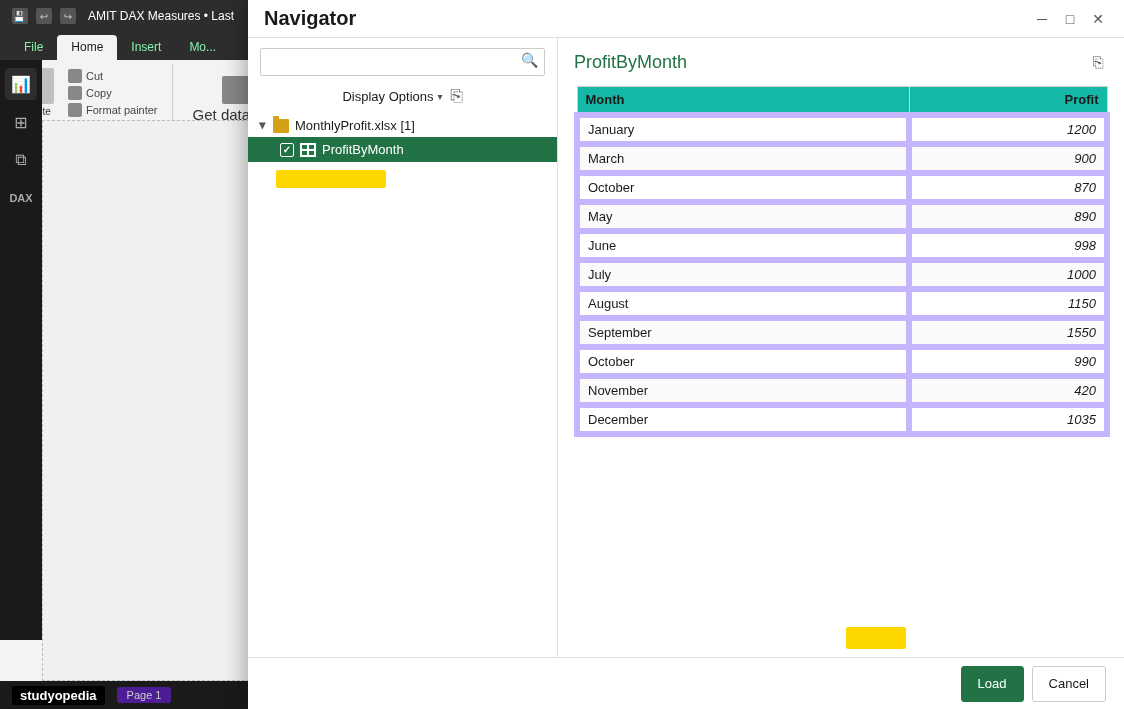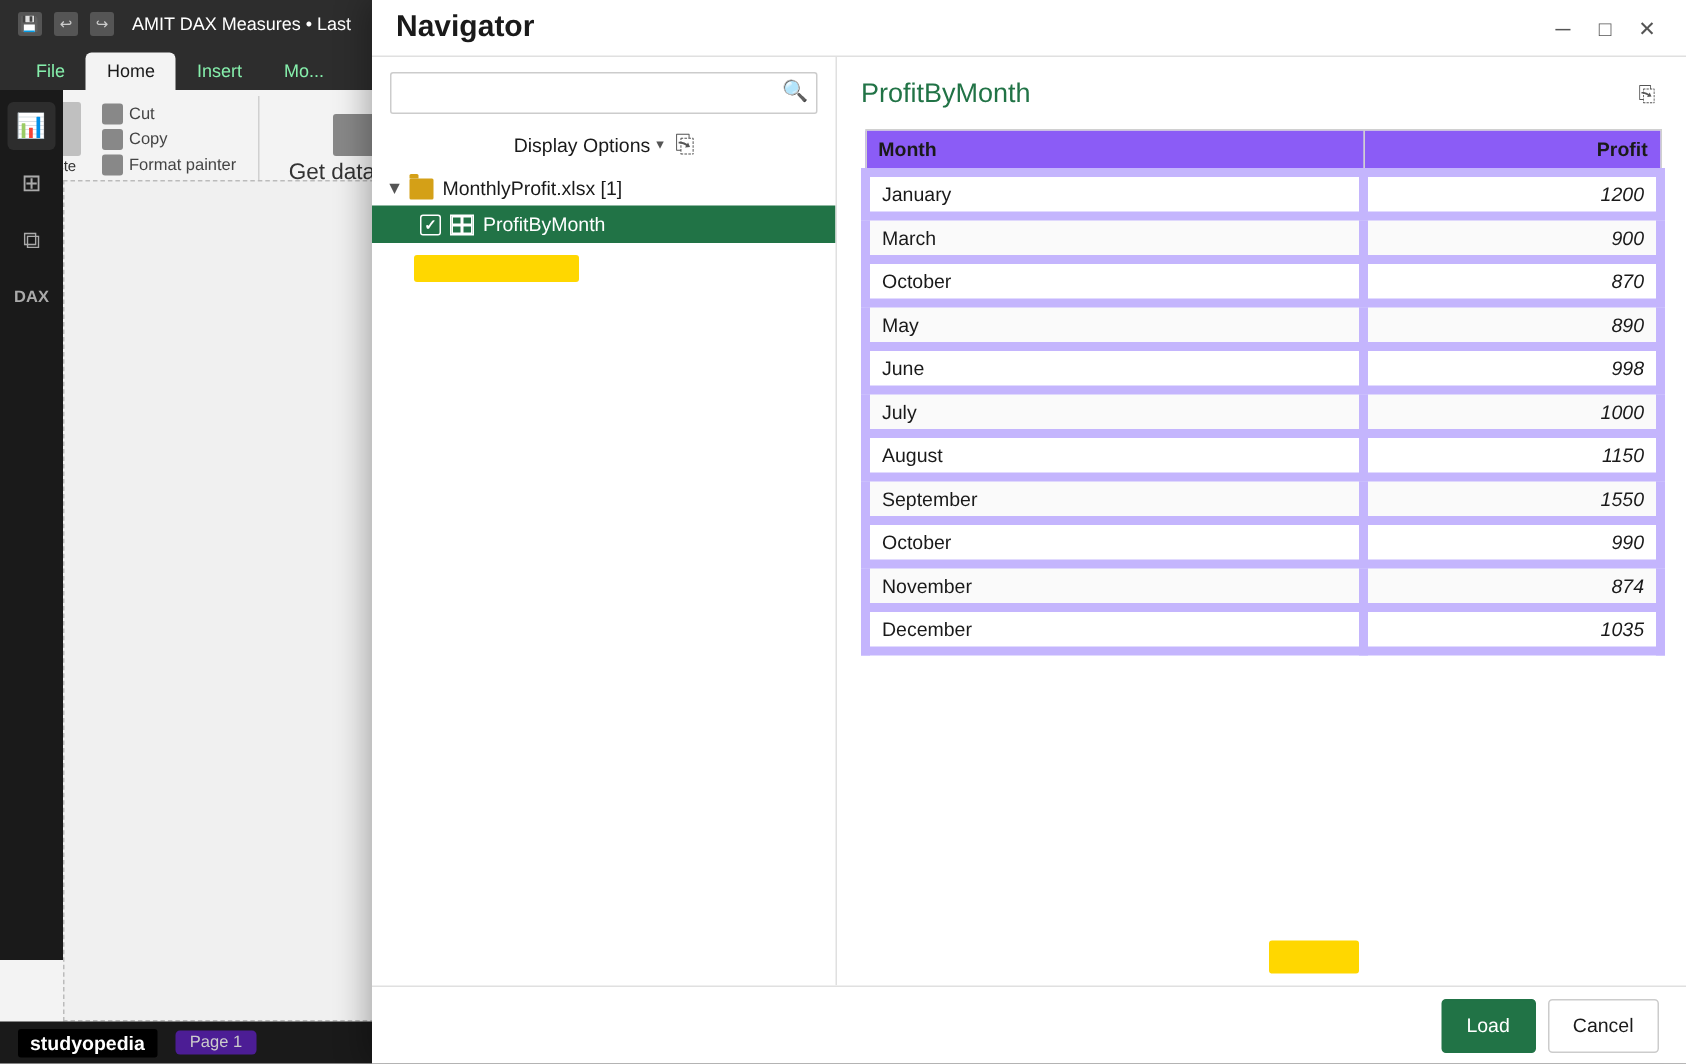--- a/index.html
+++ b/index.html
@@ -414,21 +414,21 @@
       cursor: pointer; color: #555; font-size: 14px;
     }
 
     
     .data-table {
       width: 100%;
       border-collapse: collapse;
       font-size: 13px;
     }
     .data-table th {
-      background: #8b5cf6;
+      background: #14b8a6;
       border: 1px solid #d0d0d0;
       padding: 5px 8px;
       text-align: left;
       font-weight: 600;
       color: #1a1a1a;
     }
     .data-table th.num { text-align: right; }
     .data-table td {
       border: 6px solid #c4b5fd;
       padding: 4px 8px;
@@ -666,21 +666,21 @@
               <tr>
                 <td>September</td>
                 <td class="num">1550</td>
               </tr>
               <tr>
                 <td>October</td>
                 <td class="num">990</td>
               </tr>
               <tr>
                 <td>November</td>
-                <td class="num">874</td>
+                <td class="num">420</td>
               </tr>
               <tr>
                 <td>December</td>
                 <td class="num">1035</td>
               </tr>
             </tbody>
         </table>
       </div>
     </div>
 

